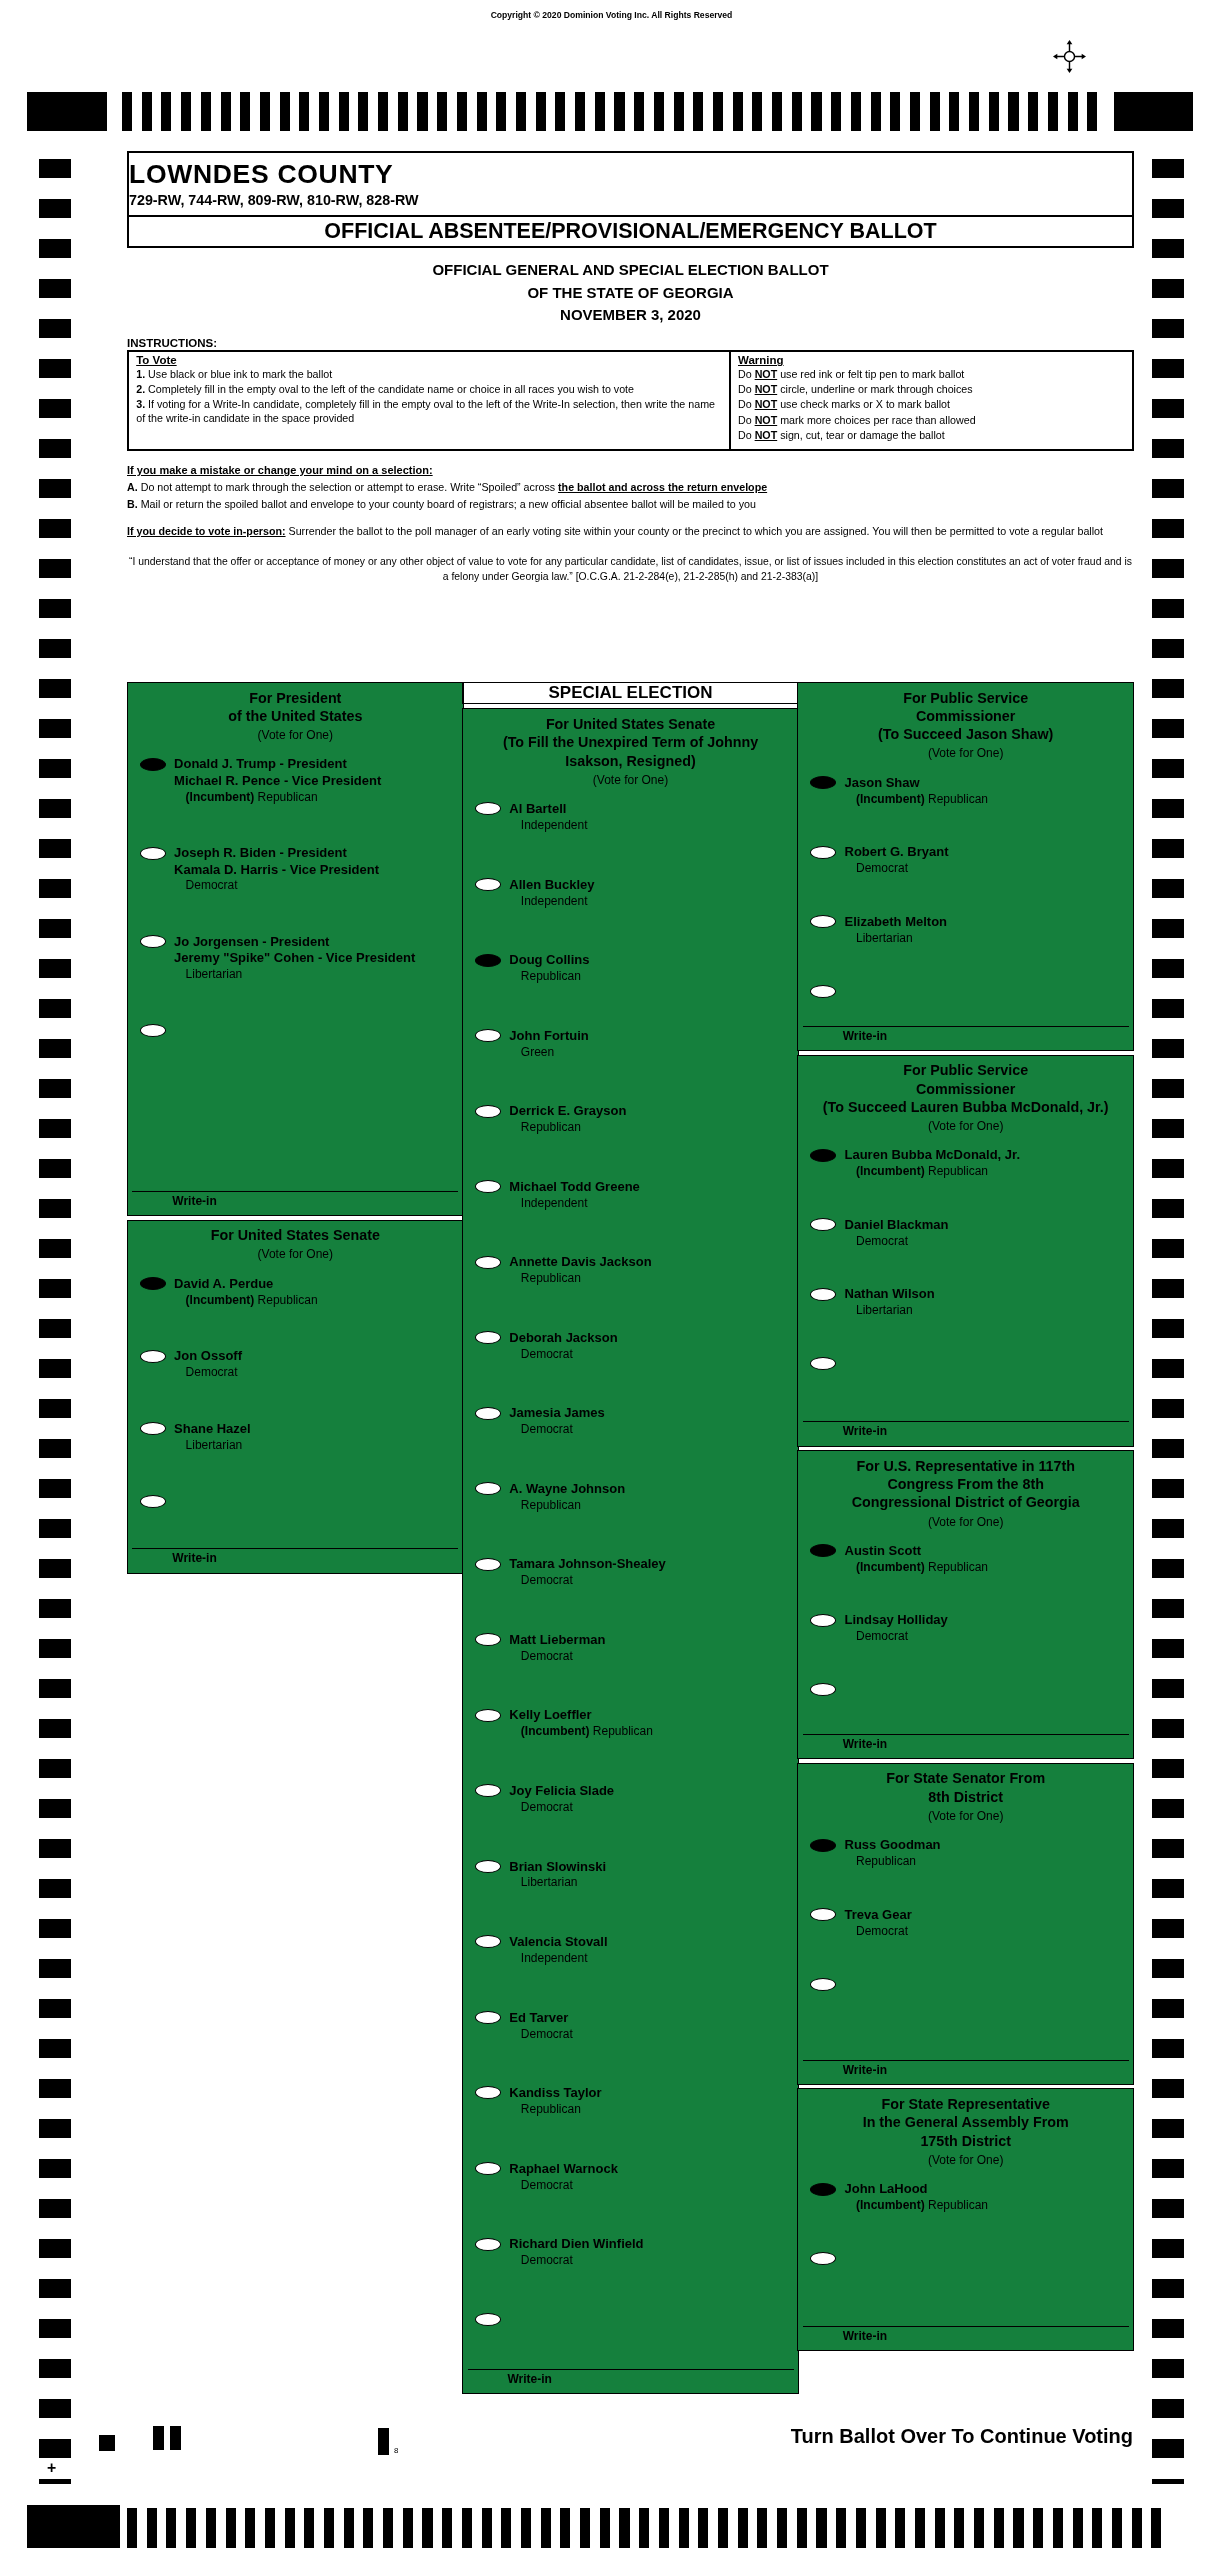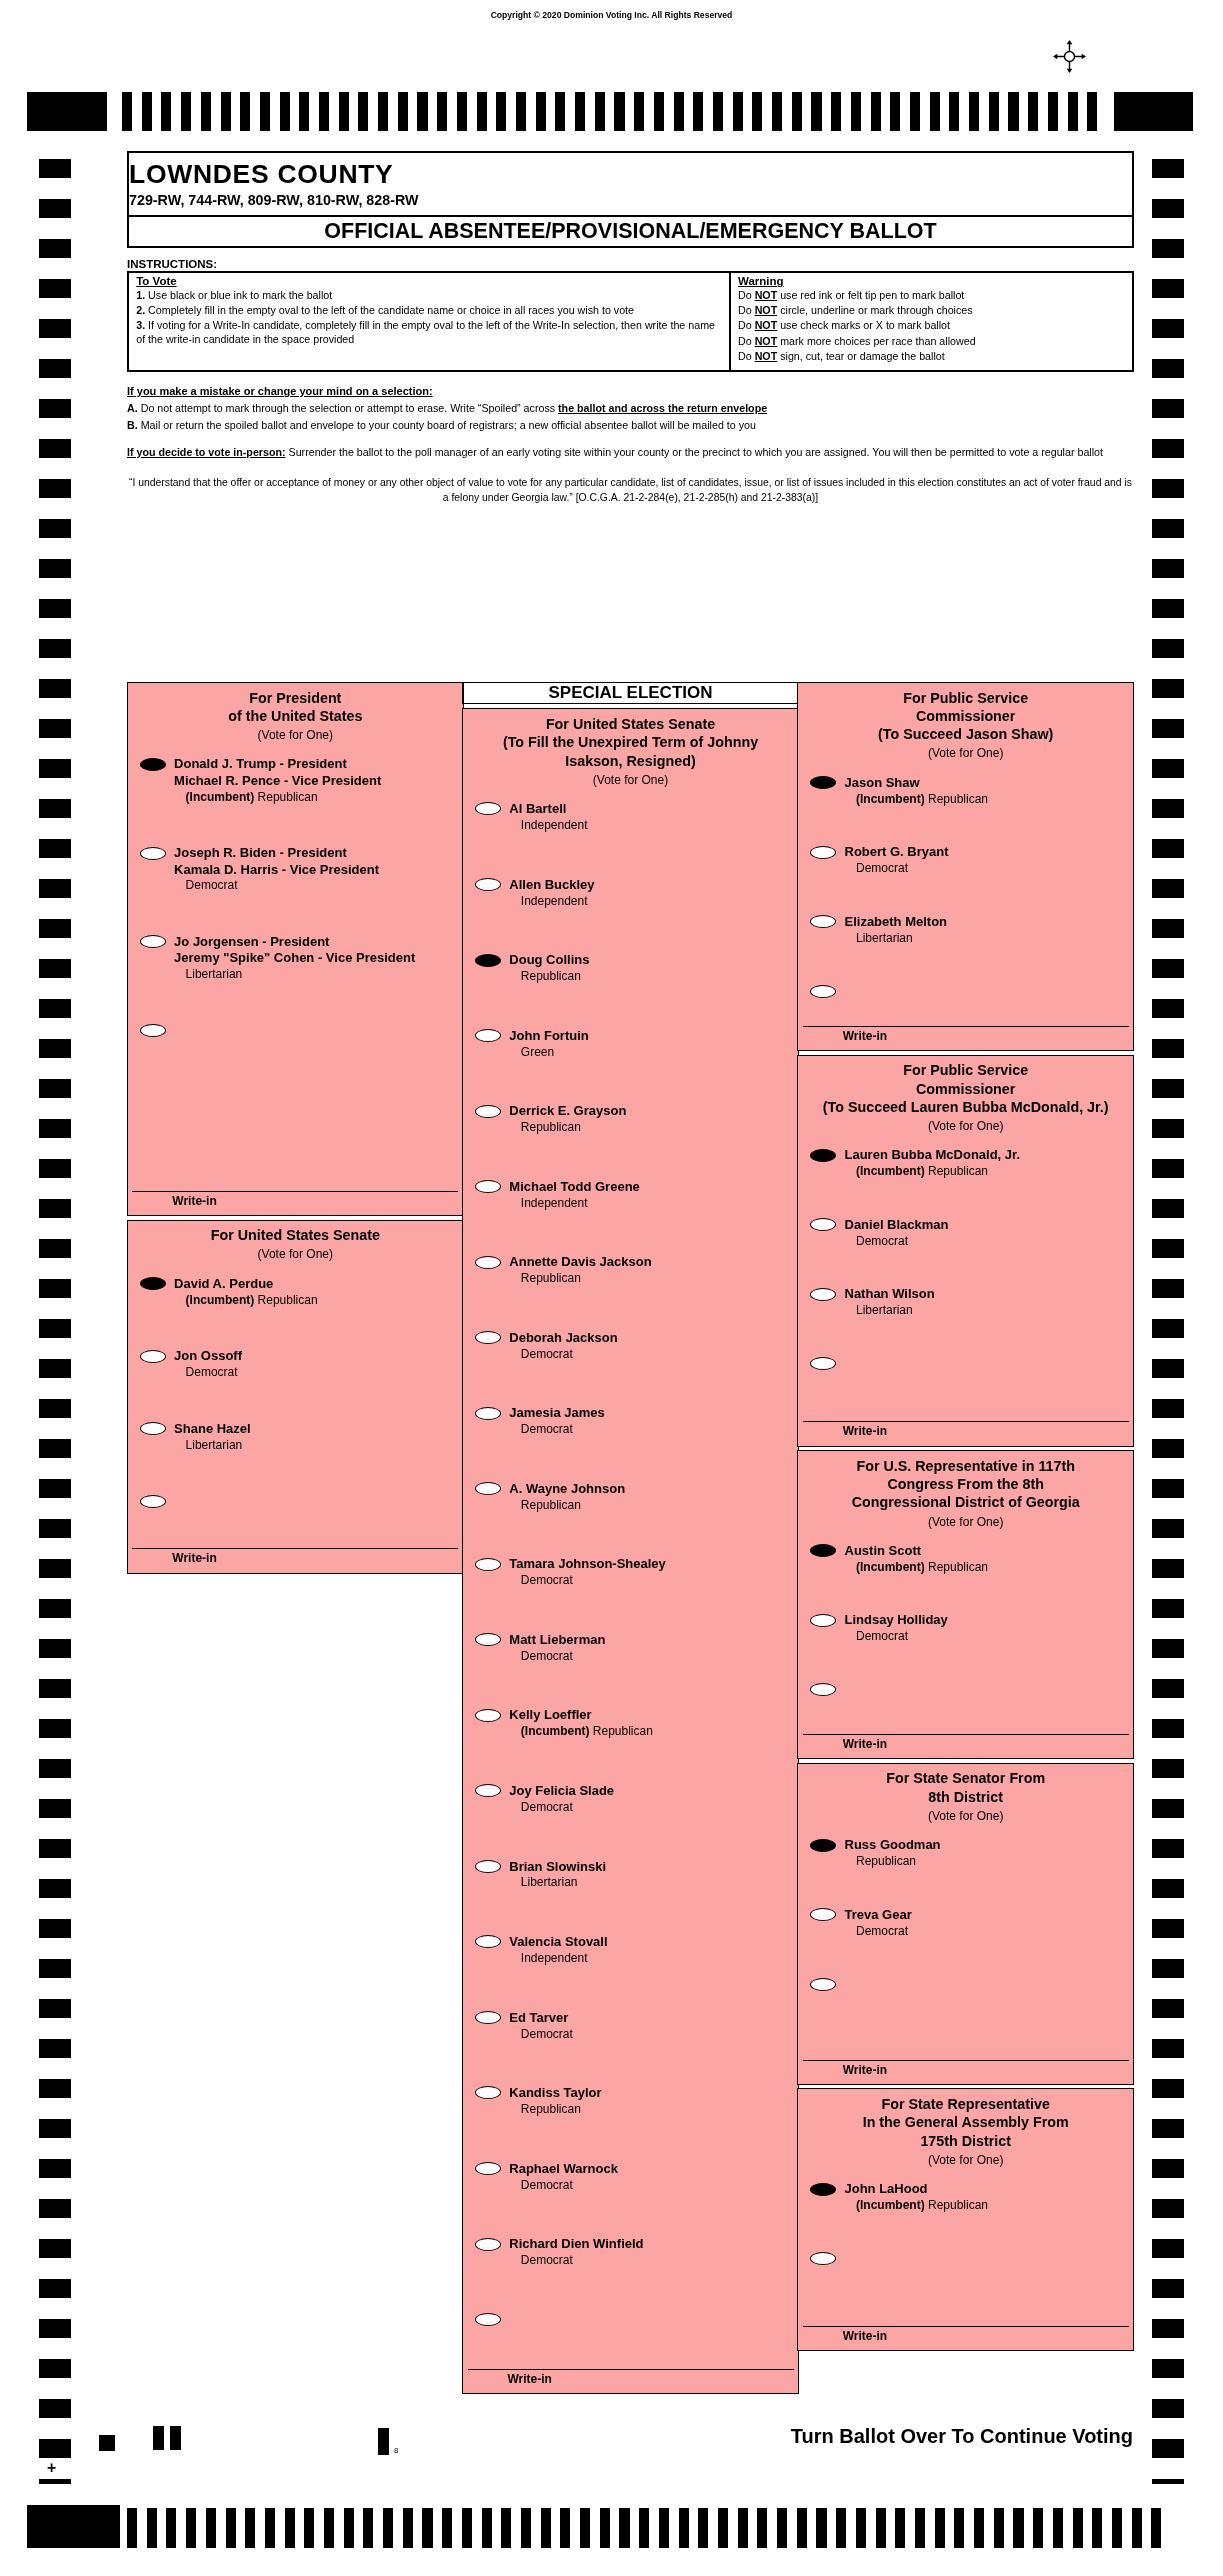--- a/index.html
+++ b/index.html
@@ -52,21 +52,21 @@
   .fraud{margin-top:14.3px;text-align:center;font-size:10.4px;line-height:1.45}
   u.em,b u{text-decoration:underline}
 
   
   .columns{position:absolute;left:127px;top:682px;width:1007px;height:1669px;
            display:flex;align-items:stretch}
   .bcol{flex:1 1 0;display:flex;flex-direction:column;min-width:0}
   .bcol+.bcol{margin-left:-1.4px}
   .banner{border:1.4px solid #000;text-align:center;font-weight:bold;font-size:17px;
           padding:0 0;margin-bottom:4.3px}
-  .contest{border:1.4px solid #000;display:flex;flex-direction:column;margin-bottom:3.6px;background:#fca5a5}
+  .contest{border:1.4px solid #000;display:flex;flex-direction:column;margin-bottom:3.6px;background:#15803d}
   .c-title{text-align:center;font-weight:bold;font-size:14.3px;line-height:1.28;padding:5.7px 4.3px 0}
   .c-vote{text-align:center;font-size:12px;margin:2.9px 0 14.3px}
   .candidate{display:flex;margin:0 5.7px 37px 11.5px}
   .candidate.empty{margin-bottom:10px}
   .oval{flex:0 0 26px;width:26px;height:13px;border:1.8px solid #000;border-radius:50%;
         margin-top:1.4px;background:#fff;cursor:pointer}
   .oval.filled{background:#000}
   .ctext{margin-left:8.6px}
   .cname{font-weight:bold;font-size:13px;line-height:1.25}
   .cparty{font-size:12px;line-height:1.3;padding-left:11.5px;margin-top:0.7px}
@@ -120,20 +120,25 @@
   <div class="tm m3"></div>
   <div class="m3-label">8</div>
   <div class="plus-mark">+</div>
 
   <div class="content">
     <div class="county-box">
       <div class="county-name">LOWNDES COUNTY</div>
       <div class="precincts">729-RW, 744-RW, 809-RW, 810-RW, 828-RW</div>
     </div>
     <div class="ballot-title-box">OFFICIAL ABSENTEE/PROVISIONAL/EMERGENCY BALLOT</div>
+    <div class="election-block">
+      <div>OFFICIAL GENERAL AND SPECIAL ELECTION BALLOT</div>
+      <div>OF THE STATE OF GEORGIA</div>
+      <div>NOVEMBER 3, 2020</div>
+    </div>
     <div class="instructions-label">INSTRUCTIONS:</div>
     <div class="instr-box">
       <div class="instr-left">
         <div class="instr-title">To Vote</div>
         <div id="to-vote-items">
             <div class="instr-item"><b>1. </b>Use black or blue ink to mark the ballot</div>
             <div class="instr-item"><b>2. </b>Completely fill in the empty oval to the left of the candidate name or choice in all races you wish to vote</div>
             <div class="instr-item"><b>3. </b>If voting for a Write-In candidate, completely fill in the empty oval to the left of the Write-In selection, then write the name of the write-in candidate in the space provided</div>
           </div>
       </div>

